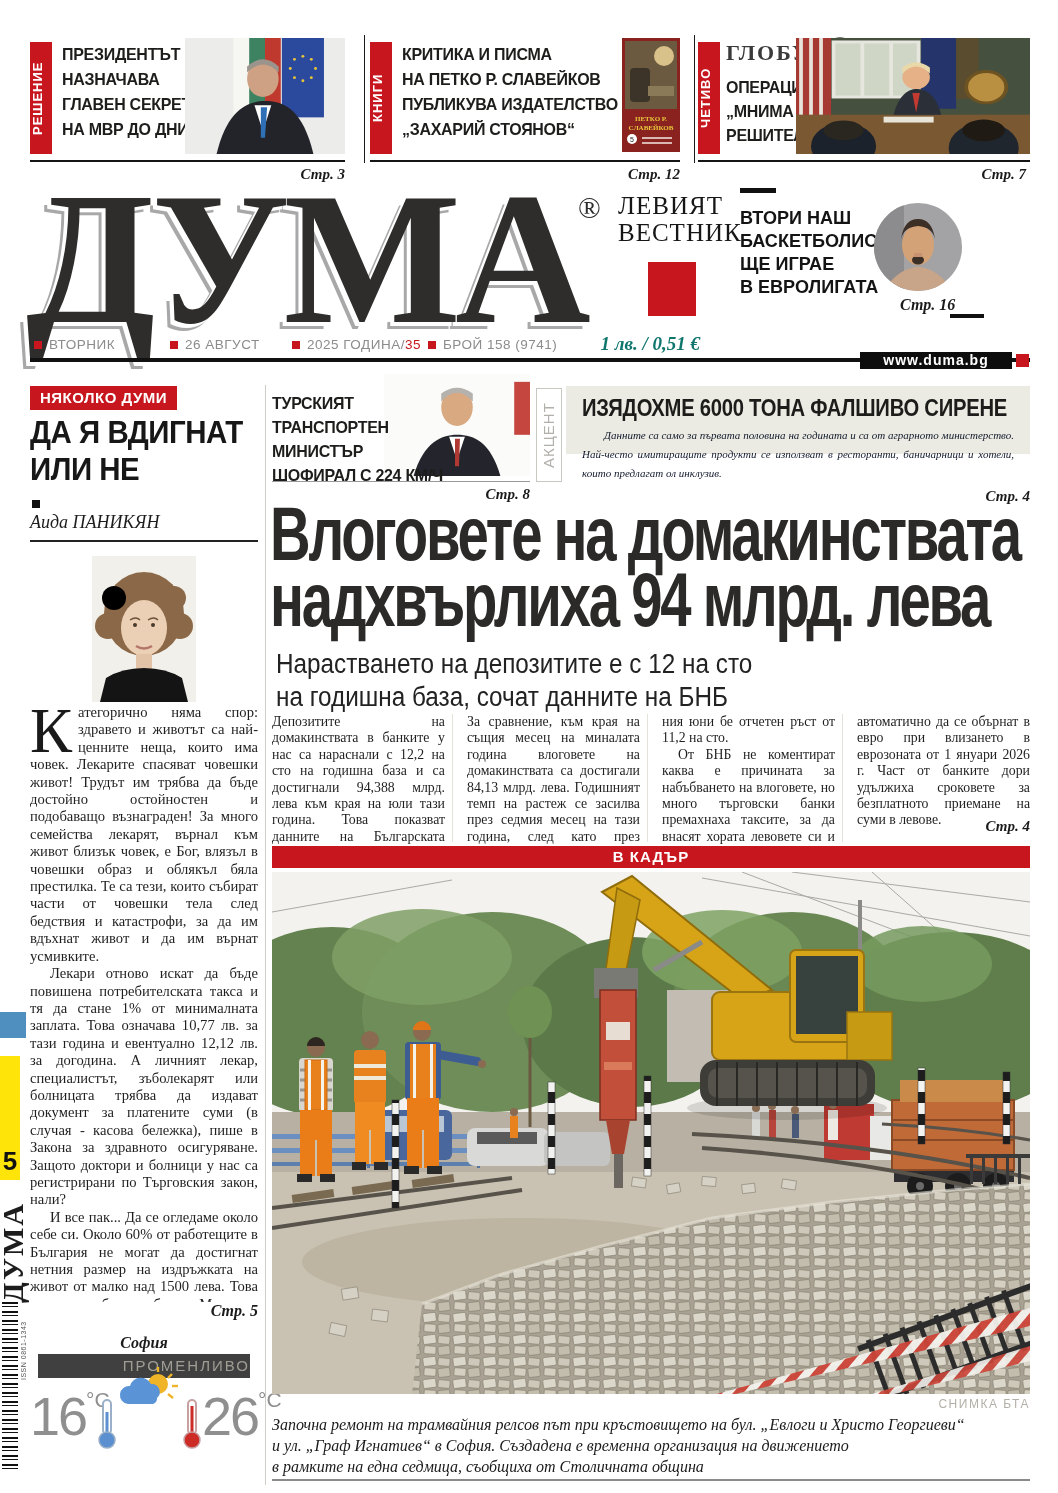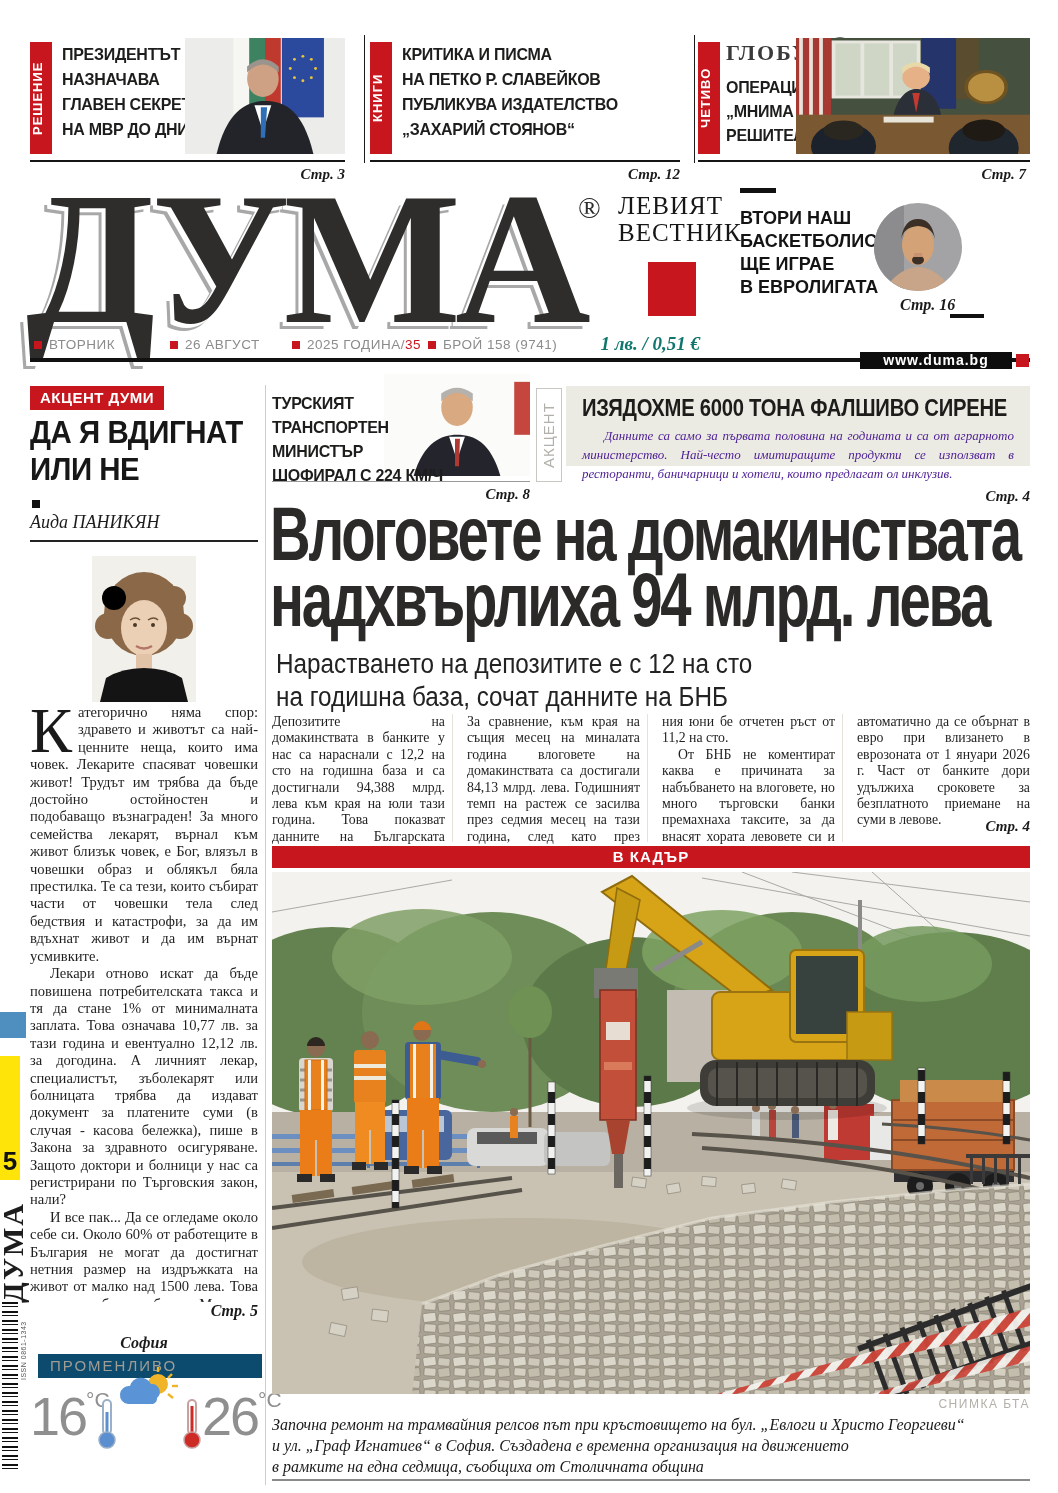--- a/index.html
+++ b/index.html
@@ -41,40 +41,40 @@
   .op-text p{margin:0;}
   .op-text p + p{text-indent:20px;}
   .dropcap{float:left;font-family:"Liberation Serif",serif;font-size:63px;line-height:50px;
            padding:2px 6px 0 0;color:#1a1a1a;}
   
   .accent-label{border:1px solid #c8c8c2;color:#b2b0aa;font-size:15px;letter-spacing:1px;
     writing-mode:vertical-rl;transform:rotate(180deg);text-align:center;}
   .cheese-box{background:#ecebe3;}
   .cheese-head{font-weight:bold;font-size:23px;letter-spacing:-.3px;transform:scaleX(0.88);
                transform-origin:0 0;white-space:nowrap;color:#1c1c1a;}
-  .deck{font-family:"Liberation Serif",serif;font-style:italic;font-size:13px;line-height:19px;
-        text-align:justify;text-indent:22px;color:#4c1d95;}
+  .deck{font-family:"Liberation Serif",serif;font-style:italic;font-size:11px;line-height:19px;
+        text-align:justify;text-indent:22px;color:#0f172a;}
   
   .main-head{font-weight:bold;font-size:76px;line-height:64px;letter-spacing:-3px;
              transform:scaleX(0.74);transform-origin:0 0;white-space:nowrap;color:#2b2a28;}
   .subhead{font-size:27px;line-height:33px;transform:scaleX(0.9);transform-origin:0 0;
            white-space:nowrap;color:#222;}
   .cols{display:flex;gap:14px;}
   .col{flex:1;font-family:"Liberation Serif",serif;font-size:13.8px;line-height:16.4px;
        text-align:justify;color:#1f1f1f;}
   .col.rule{border-right:1px solid #e4e2db;padding-right:7px;}
   .col p{margin:0;}
   .col p.ind{text-indent:16px;}
   .kbar{background:#c7161d;color:#fff;font-weight:bold;font-size:15px;letter-spacing:1px;
         text-align:center;line-height:22px;}
   .credit{font-size:12px;letter-spacing:1.5px;color:#b3b0a8;text-align:right;}
   .caption{font-family:"Liberation Serif",serif;font-style:italic;font-size:16px;line-height:21px;color:#1a1a1a;}
   
   .wx-city{font-family:"Liberation Serif",serif;font-style:italic;font-weight:bold;font-size:16px;text-align:center;}
-  .wx-bar{background:#0c4a6e;color:#a09d94;font-size:15px;letter-spacing:2px;text-align:left;line-height:24px;padding-left:12px;}
+  .wx-bar{background:#404040;color:#a09d94;font-size:15px;letter-spacing:2px;text-align:right;line-height:24px;}
   .temp{font-size:54px;color:#8f8f8f;letter-spacing:-2px;line-height:54px;}
   .deg{font-size:21px;color:#8f8f8f;vertical-align:28px;}
   
   .edge-vtitle{writing-mode:vertical-rl;transform:rotate(180deg);font-family:"Liberation Serif",serif;
                font-weight:bold;font-size:30px;color:#1d1d1d;letter-spacing:2px;}
   .barcode{background:repeating-linear-gradient(to bottom,#111 0 2px,#fff 2px 4px,#111 4px 5px,#fff 5px 9px);}
   .issn{writing-mode:vertical-rl;transform:rotate(180deg);font-size:7px;color:#555;letter-spacing:.5px;}
   .hairline{position:absolute;background:#cfcdc6;width:1px;}
 </style>
 </head>
@@ -120,20 +120,35 @@
 
   <div class="vline" style="left:364px;top:35px;height:128px;"></div>
 
   <div class="ab" style="left:370px;top:30px;width:318px;height:150px;">
     <div class="t-tag ab" style="left:0;top:12px;height:112px;">КНИГИ</div>
     <div class="ab t-head" style="left:32px;top:12px;">
       <div>КРИТИКА И ПИСМА</div>
       <div>НА ПЕТКО Р. СЛАВЕЙКОВ</div>
       <div>ПУБЛИКУВА ИЗДАТЕЛСТВО</div>
       <div>„ЗАХАРИЙ СТОЯНОВ“</div>
+    </div>
+    <div class="ab" style="left:252px;top:8px;width:58px;height:114px;">
+      <svg width="58" height="114" viewBox="0 0 58 114" preserveAspectRatio="none">
+        <rect width="58" height="114" fill="#8a2320"></rect>
+        <rect x="3" y="3" width="52" height="68" fill="#6b5a40"></rect>
+        <circle cx="42" cy="18" r="10" fill="#d9c28a"></circle>
+        <rect x="8" y="30" width="20" height="34" rx="4" fill="#3c3428"></rect>
+        <rect x="26" y="48" width="26" height="10" fill="#8a7a58"></rect>
+        <text x="29" y="83" font-size="7" font-weight="bold" fill="#e8c83a" text-anchor="middle" font-family="Liberation Serif,serif">ПЕТКО Р.</text>
+        <text x="29" y="92" font-size="7" font-weight="bold" fill="#e8c83a" text-anchor="middle" font-family="Liberation Serif,serif">СЛАВЕЙКОВ</text>
+        <circle cx="10" y="0" cy="101" r="5" fill="#fff"></circle>
+        <text x="10" y="104" font-size="7" fill="#222" text-anchor="middle">5</text>
+        <rect x="20" y="99" width="30" height="2" fill="#d8b8b0"></rect>
+          <rect x="20" y="104" width="30" height="2" fill="#d8b8b0"></rect>
+      </svg>
     </div>
     <div class="t-line" style="left:0;top:130px;width:310px;"></div>
     <div class="ab pgref" style="right:8px;top:136px;">Стр. 12</div>
   </div>
 
   <div class="vline" style="left:694px;top:35px;height:128px;"></div>
 
   <div class="ab" style="left:698px;top:30px;width:332px;height:150px;">
     <div class="t-tag ab" style="left:0;top:12px;height:112px;">ЧЕТИВО</div>
     <div class="ab" style="left:28px;top:4px;height:36px;">
@@ -217,21 +232,21 @@
     <div class="date-item" style="left:398px;"><span class="bullet"></span><span>БРОЙ 158 (9741)</span></div>
     <div class="ab price" style="right:330px;top:-4px;">1 лв. / 0,51 €</div>
   </div>
   <div class="ab" style="left:30px;top:358px;width:1000px;height:4px;background:#111;"></div>
   <div class="ab webtab" style="left:860px;top:352px;width:152px;height:17px;">www.duma.bg</div>
   <div class="ab redsq" style="left:1016px;top:354px;width:13px;height:13px;"></div>
 
   <div class="hairline" style="left:265px;top:385px;height:1100px;"></div>
 
   <div class="ab" style="left:30px;top:386px;">
-    <span class="kicker-badge">АКЦЕНТ ДУМИ</span>
+    <span class="kicker-badge">НЯКОЛКО ДУМИ</span>
   </div>
   <div class="ab op-head" style="left:30px;top:414px;">
     <div>ДА Я ВДИГНАТ</div>
     <div>ИЛИ НЕ</div>
   </div>
   <div class="ab" style="left:32px;top:500px;width:8px;height:8px;background:#111;"></div>
   <div class="ab author" style="left:30px;top:512px;">Аида ПАНИКЯН</div>
   <div class="ab" style="left:30px;top:540px;width:228px;height:2px;background:#222;"></div>
 
   <div class="ab" style="left:92px;top:556px;width:104px;height:146px;">
@@ -318,21 +333,21 @@
       <div>ТРАНСПОРТЕН</div>
       <div>МИНИСТЪР</div>
       <div>ШОФИРАЛ С 224 КМ/Ч</div>
     </div>
   </div>
   <div class="ab" style="left:272px;top:481px;width:258px;height:1px;background:#999;"></div>
   <div class="ab pgref" style="left:430px;top:486px;width:100px;text-align:right;">Стр. 8</div>
 
   <div class="ab accent-label" style="left:536px;top:388px;width:24px;height:92px;line-height:24px;">АКЦЕНТ</div>
 
-  <div class="ab cheese-box" style="left:566px;top:386px;width:464px;height:80px;">
+  <div class="ab cheese-box" style="left:566px;top:386px;width:464px;height:68px;">
     <div class="ab cheese-head" style="left:16px;top:9px;">ИЗЯДОХМЕ 6000 ТОНА ФАЛШИВО СИРЕНЕ</div>
     <div class="ab deck" style="left:16px;top:40px;width:432px;">Данните са само за първата половина на годината и са от аграрното министерство. Най-често имитиращите продукти се използват в ресторанти, баничарници и хотели, които предлагат ол инклузив.</div>
   </div>
   <div class="ab pgref" style="left:930px;top:488px;width:100px;text-align:right;">Стр. 4</div>
 
   <div class="ab main-head" style="left:270px;top:502px;">Влоговете на домакинствата</div>
   <div class="ab main-head" style="left:270px;top:568px;">надхвърлиха 94 млрд. лева</div>
   <div class="ab subhead" style="left:276px;top:648px;">Нарастването на депозитите е с 12 на сто</div>
   <div class="ab subhead" style="left:276px;top:681px;">на годишна база, сочат данните на БНБ</div>
 

